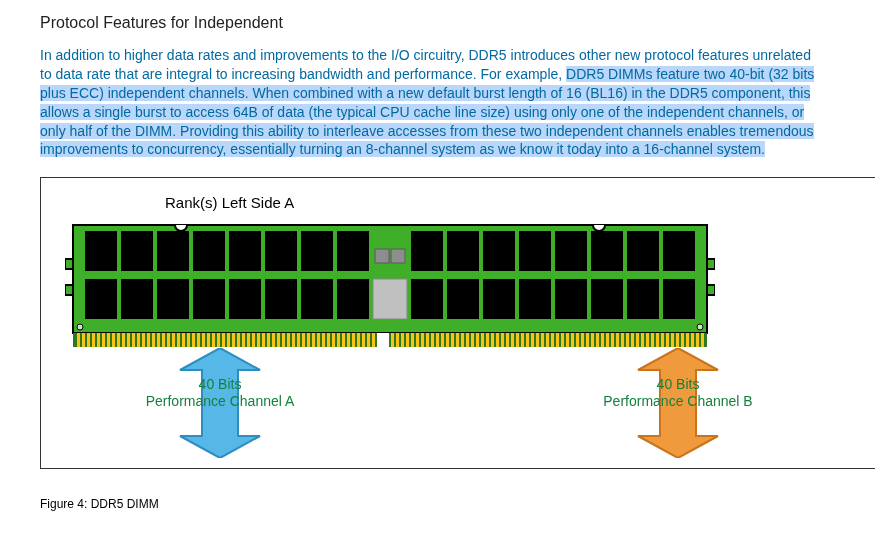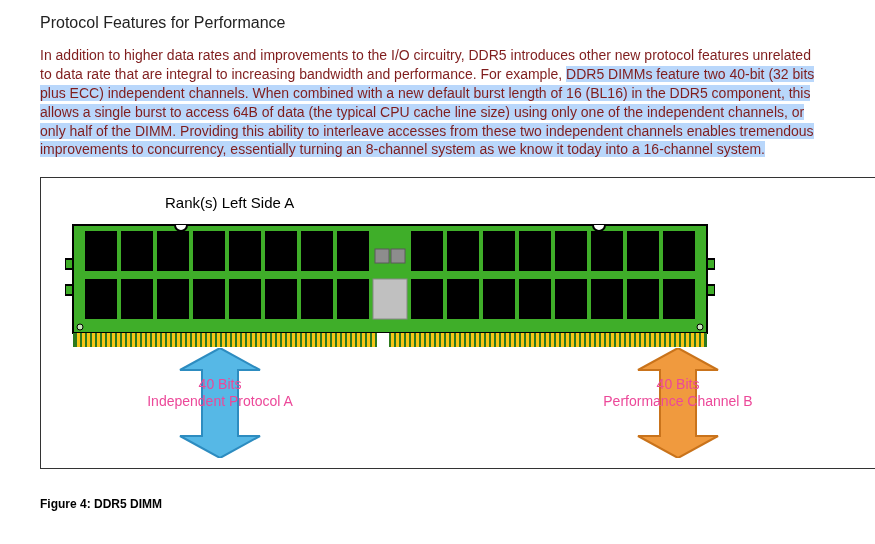--- a/index.html
+++ b/index.html
@@ -16,21 +16,21 @@
     padding: 8px 40px 20px 40px;
   }
   .section-title {
     font-size: 16px;
     color: #222;
     margin: 6px 0 14px 0;
     font-weight: 400;
   }
   .body-text {
     line-height: 1.35;
-    color: #7f1d1d;
+    color: #0369a1;
     margin: 0 15px 18px 0;
   }
   .hl {
     background: #b9d7fb;
   }
   .figure-box {
     border: 1px solid #333;
     width: 844px;
     margin: 0 auto;
     padding: 16px 30px 10px 24px;
@@ -52,36 +52,36 @@
   .arrow-block {
     text-align: center;
     position: relative;
     width: 170px;
   }
   .arrow-svg { display:block; margin:0 auto; }
   .arrow-label {
     position: absolute;
     top: 28px; left: 0; right: 0;
     font-size: 14px;
-    color:#ec4899;
+    color:#15803d;
     line-height: 1.2;
   }
   .figure-caption {
     font-size: 12px;
-    font-weight: 700;
+    font-weight: 400;
     margin-top: 28px;
     color:#000;
   }
 </style>
 </head>
 <body>
 
 <div class="page">
 
-  <h2 class="section-title">Protocol Features for Performance</h2>
+  <h2 class="section-title">Protocol Features for Independent</h2>
 
   <p class="body-text">
     <span>In addition to higher data rates and improvements to the I/O circuitry, DDR5 introduces other new protocol features unrelated to data rate that are integral to increasing bandwidth and performance. For example, </span><span class="hl">DDR5 DIMMs feature two 40-bit (32 bits plus ECC) independent channels. When combined with a new default burst length of 16 (BL16) in the DDR5 component, this allows a single burst to access 64B of data (the typical CPU cache line size) using only one of the independent channels, or only half of the DIMM. Providing this ability to interleave accesses from these two independent channels enables tremendous improvements to concurrency, essentially turning an 8-channel system as we know it today into a 16-channel system.</span>
   </p>
 
   <div class="figure-box">
 
     <div class="rank-labels">
       <span>Rank(s) Left Side A</span>
     </div>
@@ -288,21 +288,21 @@
       </svg>
     </div>
 
     <div class="arrows-row">
       <div class="arrow-block">
         <svg class="arrow-svg" width="120" height="110" viewBox="0 0 120 110">
           <polygon points="60,0 100,22 78,22 78,88 100,88 60,110 20,88 42,88 42,22 20,22" fill="#56b8e6" stroke="#2d8cc0" stroke-width="2"></polygon>
         </svg>
         <div class="arrow-label">
           <div>40 Bits</div>
-          <div>Independent Protocol A</div>
+          <div>Performance Channel A</div>
         </div>
       </div>
 
       <div class="arrow-block">
         <svg class="arrow-svg" width="120" height="110" viewBox="0 0 120 110">
           <polygon points="60,0 100,22 78,22 78,88 100,88 60,110 20,88 42,88 42,22 20,22" fill="#f09a3e" stroke="#c9731b" stroke-width="2"></polygon>
         </svg>
         <div class="arrow-label">
           <div>40 Bits</div>
           <div>Performance Channel B</div>

